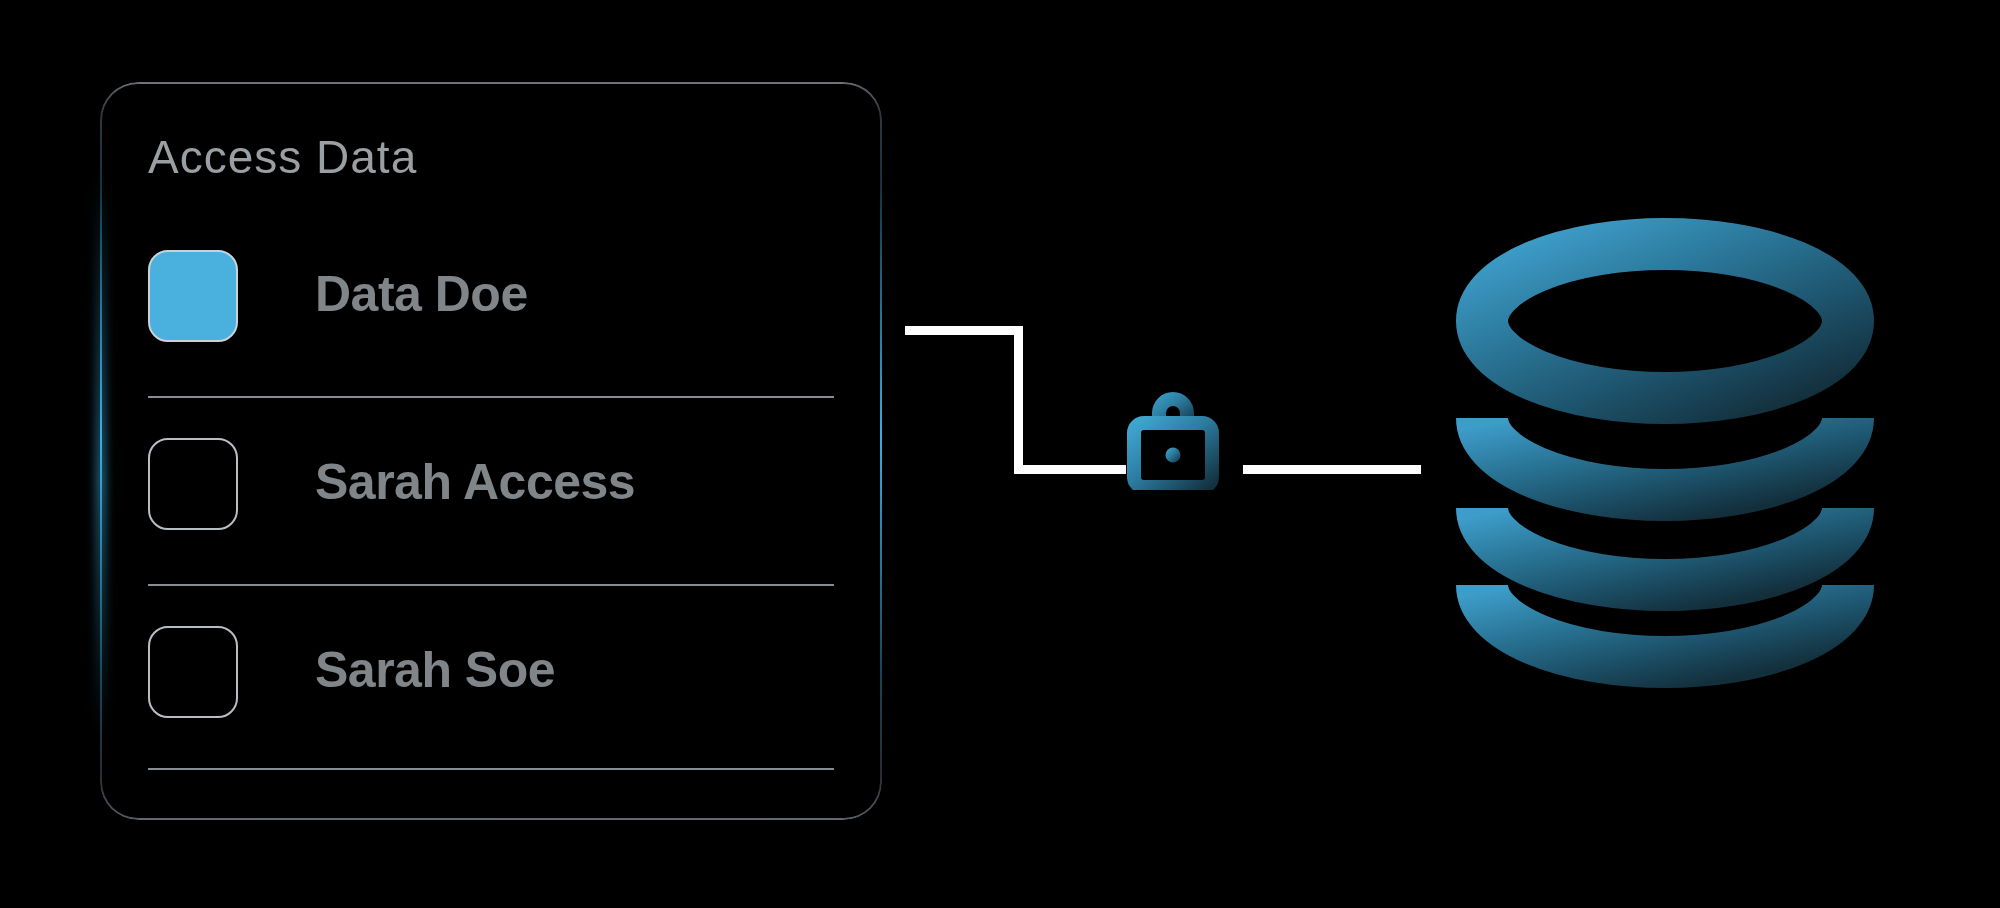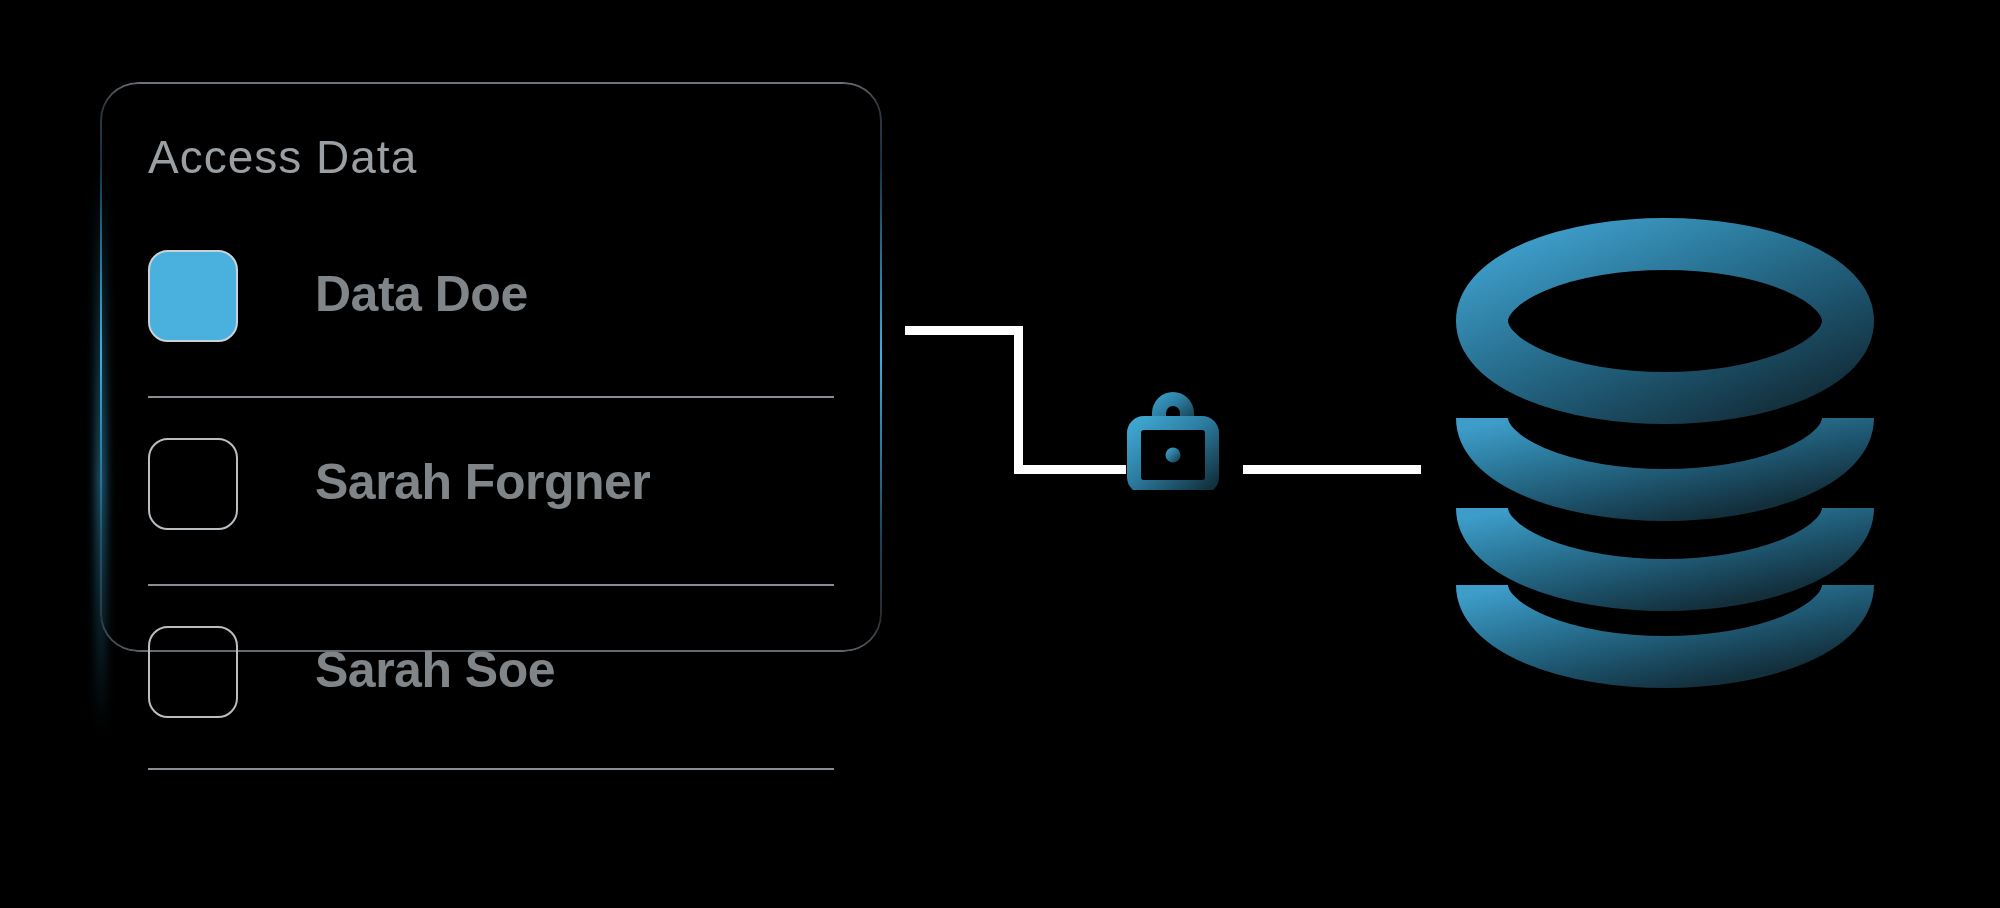--- a/index.html
+++ b/index.html
@@ -23,21 +23,21 @@
     height:908px;
     background:#000000;
   }
 
   
   .access-card {
     position:absolute;
     left:100px;
     top:82px;
     width:782px;
-    height:570px;
+    height:738px;
     border-radius:10px;
     background:#000000;
     overflow:visible;
     padding-left:8px;
   }
 
   
   .card-border {
     position:absolute;
     inset:0;
@@ -190,21 +190,21 @@
     <div class="rows">
 
       <div class="row">
         <div class="checkbox checked"></div>
         <div class="row-name">Data Doe</div>
         <div class="divider" style="top:186px;"></div>
       </div>
 
       <div class="row">
         <div class="checkbox"></div>
-        <div class="row-name">Sarah Forgner</div>
+        <div class="row-name">Sarah Access</div>
         <div class="divider" style="top:186px;"></div>
       </div>
 
       <div class="row">
         <div class="checkbox"></div>
         <div class="row-name">Sarah Soe</div>
         <div class="divider" style="top:182px;"></div>
       </div>
 
     </div>

